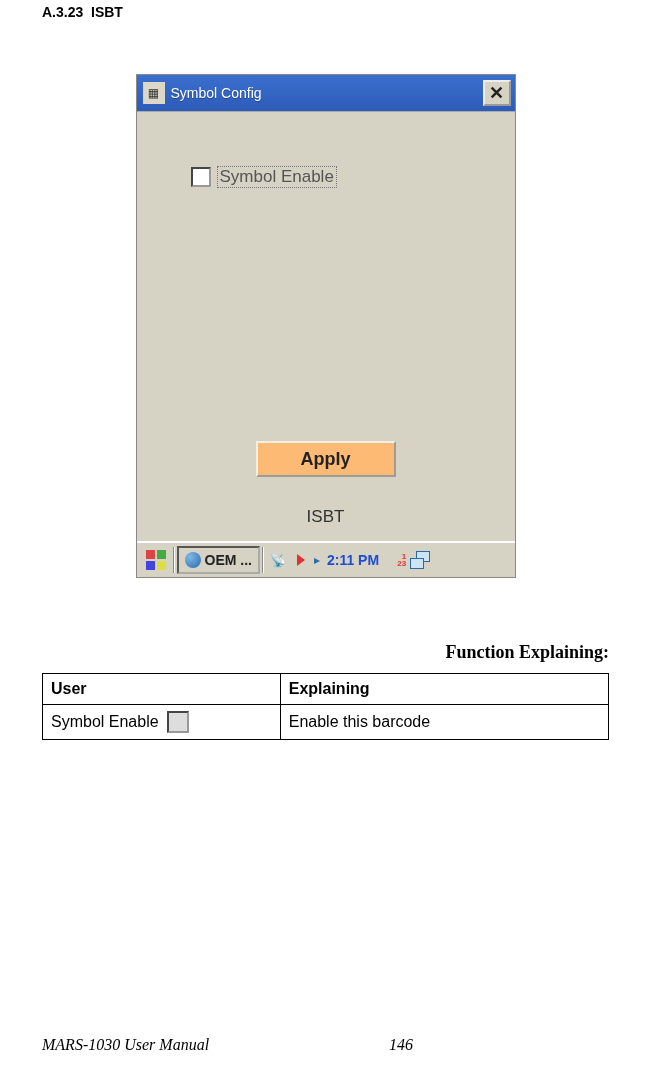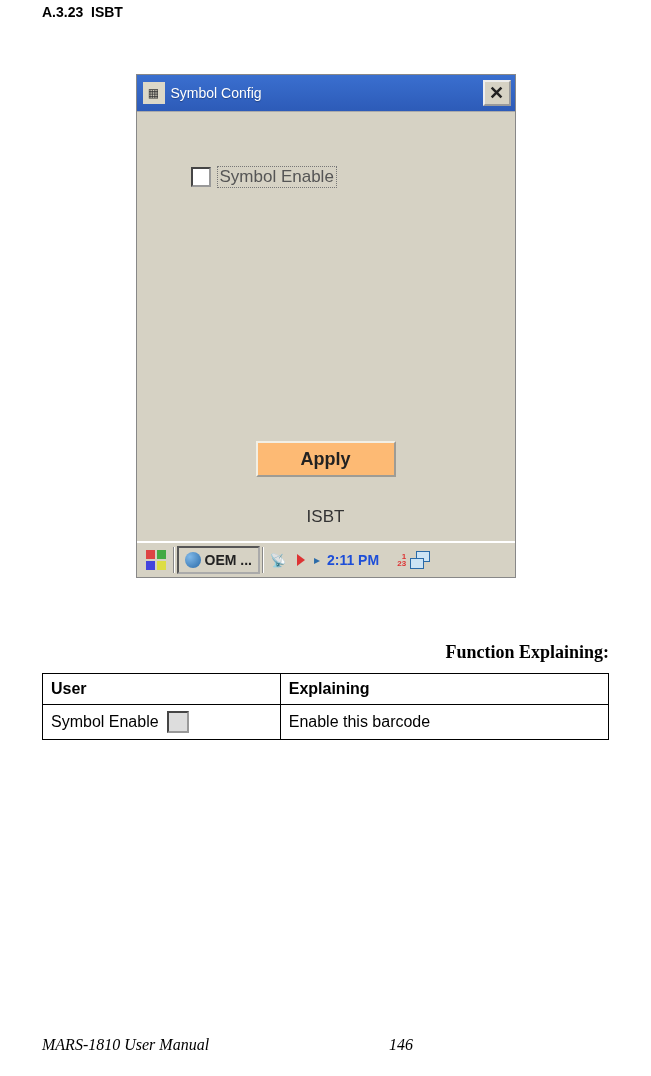--- a/index.html
+++ b/index.html
@@ -324,15 +324,15 @@
           <span>Symbol Enable</span>
           <span class="item-checkbox"></span>
         </div>
       </td>
       <td>Enable this barcode</td>
     </tr>
   </tbody>
 </table>
 
 <div class="footer">
-  <span class="footer-title">MARS-1810 User Manual</span>
+  <span class="footer-title">MARS-1030 User Manual</span>
   <span class="footer-page">146</span>
 </div>
 
 </body></html>

